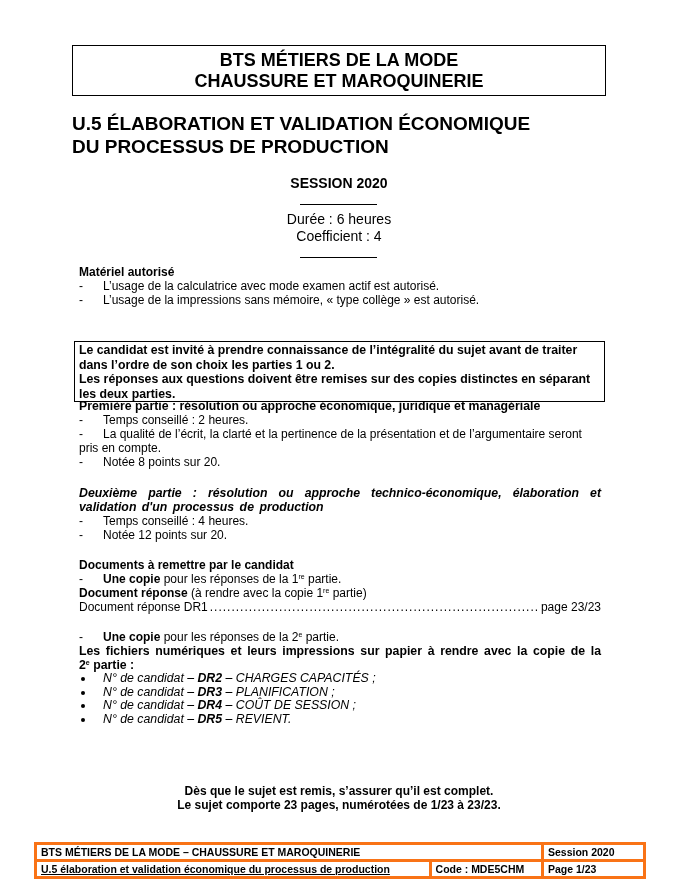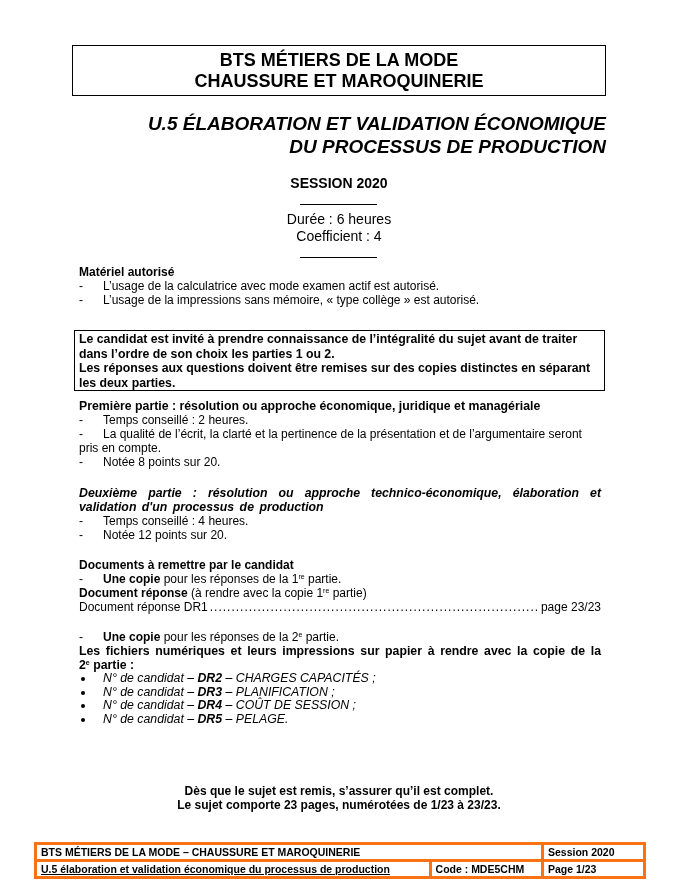--- a/index.html
+++ b/index.html
@@ -19,21 +19,21 @@
       border: 1.5px solid #000;
       text-align: center;
       padding-top: 4px;
     }
     .title-box .line {
       font-weight: bold; font-size: 18px; line-height: 21px;
     }
 
     .unit-title {
       left: 72px; top: 112px; width: 534px;
-      text-align: right; font-weight: bold; font-size: 19px; line-height: 23px; font-style: italic;
+      text-align: left; font-weight: bold; font-size: 19px; line-height: 23px;
     }
 
     .session {
       left: 72px; top: 175px; width: 534px;
       text-align: center; font-weight: bold; font-size: 14px; line-height: 17px;
     }
     .sep {
       left: 300px; width: 77px; height: 0; border-top: 1px solid #000;
     }
     .sep1 { top: 204px; }
@@ -44,21 +44,21 @@
     }
 
     
     .para { left: 79px; width: 522px; font-size: 12px; line-height: 14px; }
     .bold { font-weight: bold; }
     .dash-item { position: relative; padding-left: 24px; }
     .dash-item .dash { position: absolute; left: 0; top: 0; }
     .justify { text-align: justify; }
 
     .instr-box {
-      left: 74px; top: 330px; width: 531px; height: 61px;
+      left: 74px; top: 341px; width: 531px; height: 61px;
       border: 1.5px solid #000;
       padding: 1px 4px 0 4px;
       font-weight: bold; font-size: 12.3px; line-height: 14.5px;
     }
 
     .leader {
       display: flex; align-items: baseline; white-space: nowrap; overflow: hidden;
     }
     .leader .dots { flex: 1; overflow: hidden; letter-spacing: 1px; margin: 0 2px; }
 
@@ -184,21 +184,21 @@
   <div class="bullet-item">
     <span class="dot"></span>
     <span>N° de candidat – </span><span class="bold">DR3</span><span> – PLANIFICATION ;</span>
   </div>
   <div class="bullet-item">
     <span class="dot"></span>
     <span>N° de candidat – </span><span class="bold">DR4</span><span> – COÛT DE SESSION ;</span>
   </div>
   <div class="bullet-item">
     <span class="dot"></span>
-    <span>N° de candidat – </span><span class="bold">DR5</span><span> – PELAGE.</span>
+    <span>N° de candidat – </span><span class="bold">DR5</span><span> – REVIENT.</span>
   </div>
 </div>
 
 <div class="abs closing">
   <div>Dès que le sujet est remis, s’assurer qu’il est complet.</div>
   <div>Le sujet comporte 23 pages, numérotées de 1/23 à 23/23.</div>
 </div>
 
 <table class="abs footer">
   <tbody>

